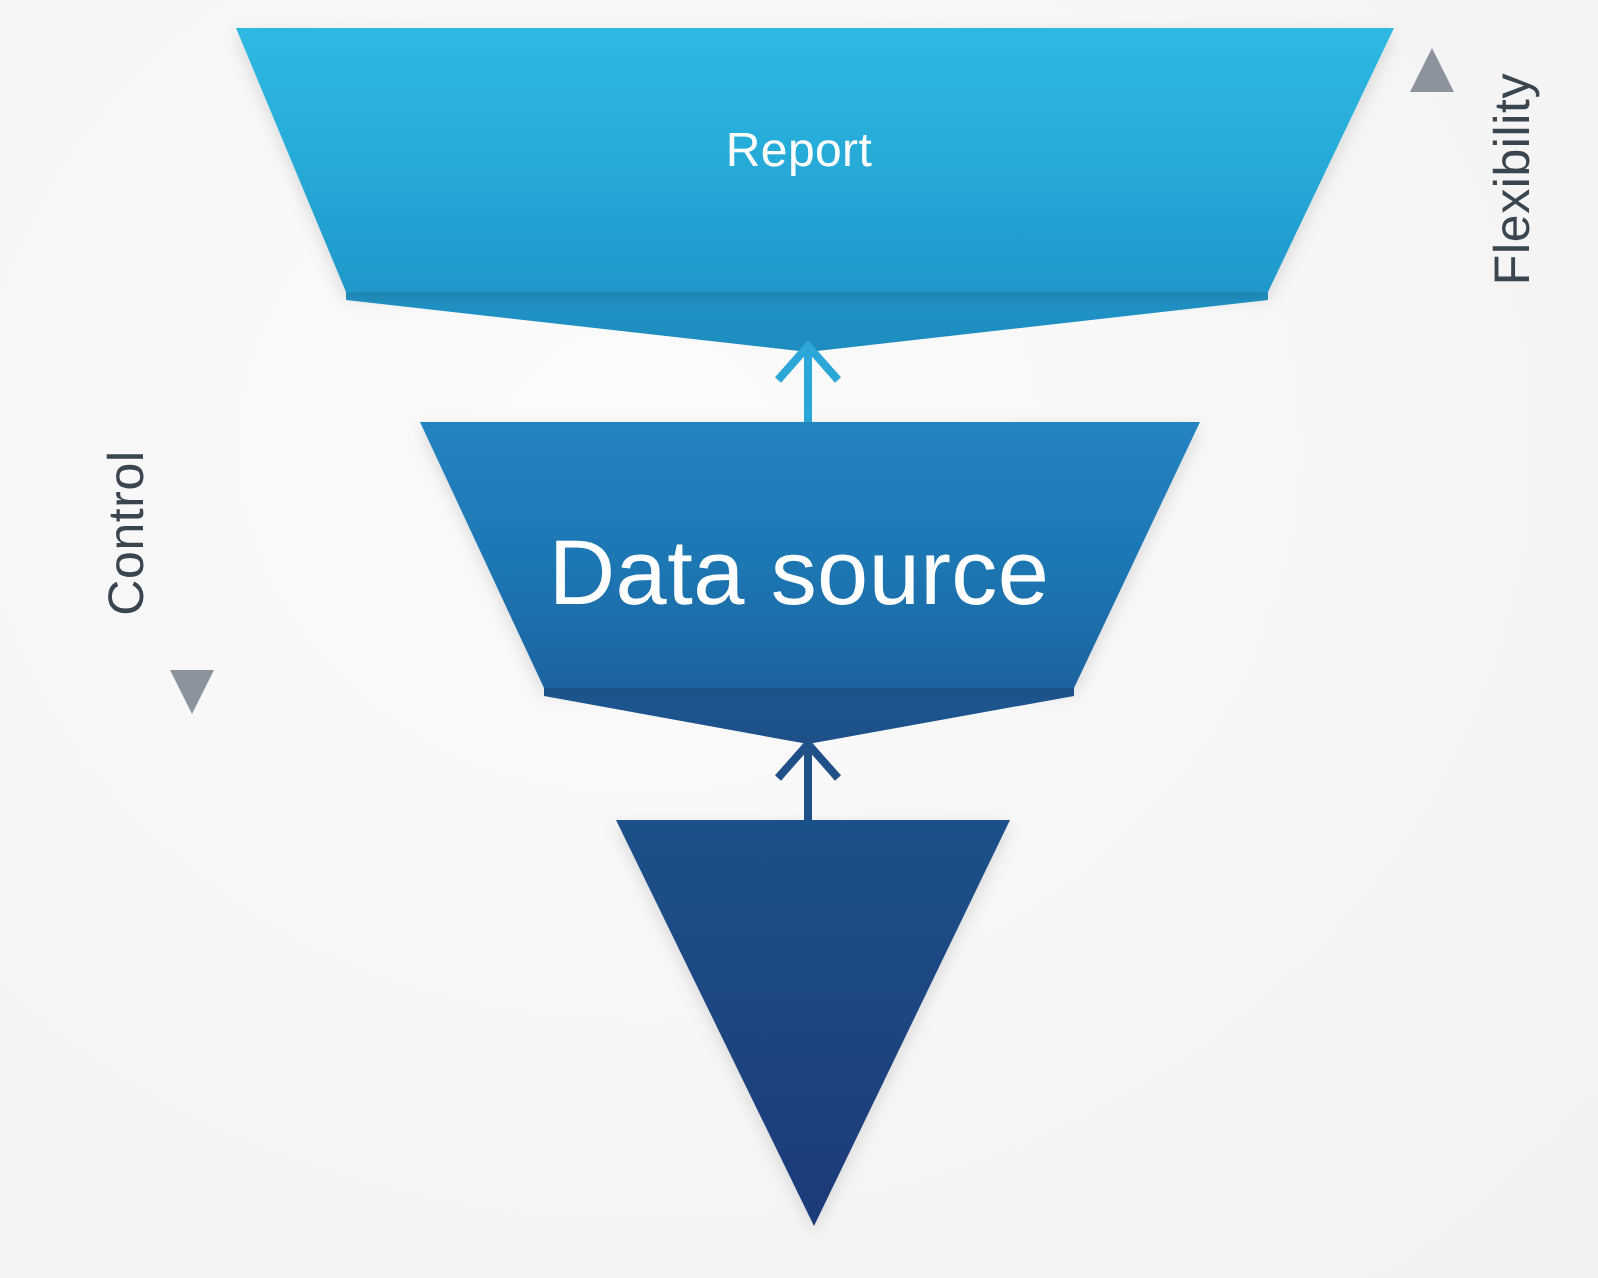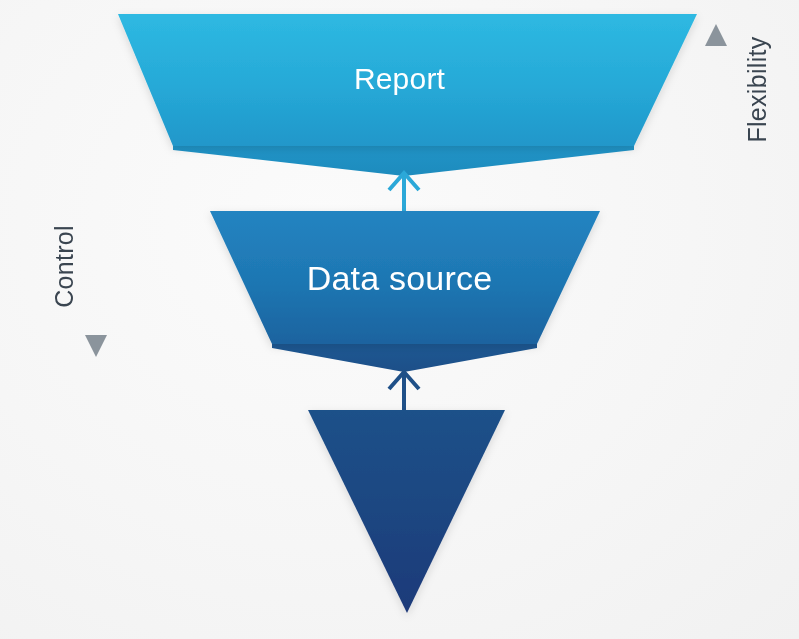--- a/index.html
+++ b/index.html
@@ -32,26 +32,26 @@
     color: #ffffff;
     font-weight: 400;
     letter-spacing: 0.2px;
     white-space: nowrap;
     text-align: center;
     pointer-events: none;
   }
   #label-report {
     left: 0; right: 0;
     top: 62px;
-    font-size: 30px;
+    font-size: 24px;
   }
   #label-datasource {
     left: 0; right: 0;
     top: 259px;
-    font-size: 34px;
+    font-size: 46px;
   }
   #label-dataset {
     left: 0; right: 0;
     top: 440px;
     font-size: 31px;
   }
   .axis-label {
     position: absolute;
     color: #3a4550;
     font-size: 25px;

